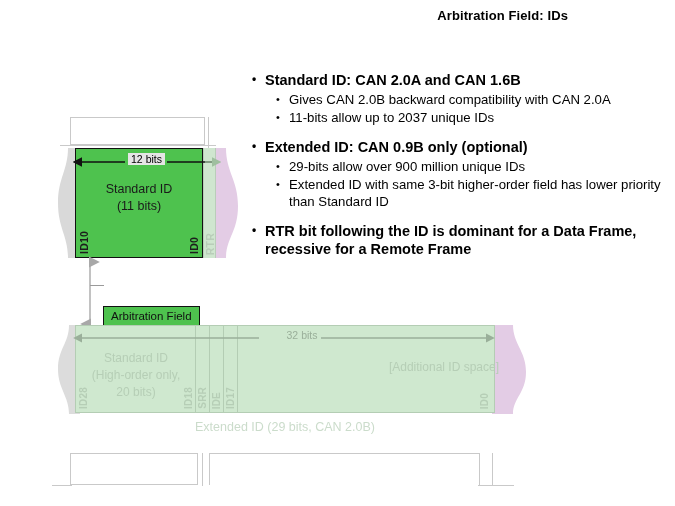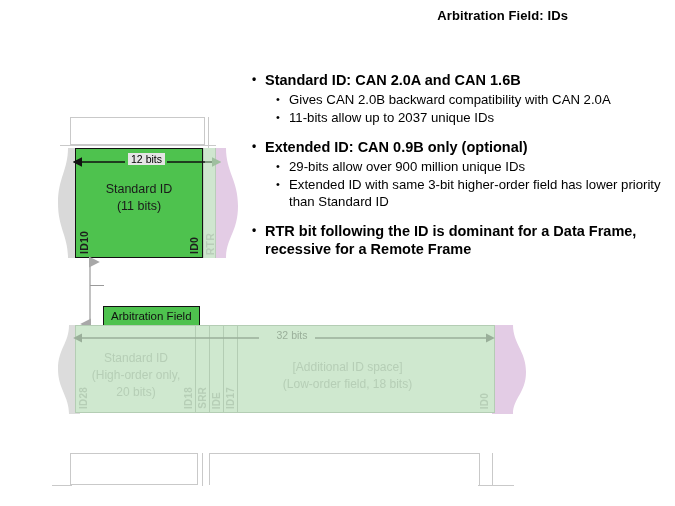--- a/index.html
+++ b/index.html
@@ -264,44 +264,44 @@
       <span class="vlabel" style="left:135px;bottom:3px;">IDE</span>
       <span class="vlabel" style="left:149px;bottom:3px;">ID17</span>
       <span class="vlabel" style="right:4px;bottom:3px;">ID0</span>
 
       <div class="ext-text" style="left:0px;top:24px;width:120px;">
         <div>Standard ID</div>
         <div>(High-order only,</div>
         <div>20 bits)</div>
       </div>
 
-      <div class="ext-text" style="left:144px;top:33px;width:255px;">
+      <div class="ext-text" style="left:168px;top:33px;width:255px;text-align:right;">
         <div>[Additional ID space]</div>
-        <div>(Low-order field, 18 bits)</div>
       </div>
     </div>
 
     <div class="dim-bot">
       <svg width="410" height="14" viewBox="0 0 410 14">
         <defs>
           <marker id="bhL" markerWidth="7" markerHeight="7" refX="6" refY="3.5" orient="auto">
             <path d="M7,0 L0,3.5 L7,7 Z" fill="#9aaf9a"></path>
           </marker>
           <marker id="bhR" markerWidth="7" markerHeight="7" refX="1" refY="3.5" orient="auto">
             <path d="M0,0 L7,3.5 L0,7 Z" fill="#9aaf9a"></path>
           </marker>
         </defs>
         <line x1="2" y1="7" x2="180" y2="7" stroke="#9aaf9a" stroke-width="1.3" marker-start="url(#bhL)"></line>
         <line x1="236" y1="7" x2="408" y2="7" stroke="#9aaf9a" stroke-width="1.3" marker-end="url(#bhR)"></line>
       </svg>
-      <div style="position:absolute;left:8px;top:-2px;width:410px;text-align:center;font-size:10.5px;">
+      <div style="position:absolute;left:18px;top:-2px;width:410px;text-align:center;font-size:10.5px;">
         <span style="background:#cfe8cf;padding:0 4px;color:#9aaf9a;">32 bits</span>
       </div>
     </div>
 
+    <div class="ext-caption">Extended ID (29 bits, CAN 2.0B)</div>
 
     <div class="frame-bot">
       <div class="fb-r1"></div>
       <div class="fb-r2"></div>
       <div class="fb-t1"></div>
       <div class="fb-t2"></div>
       <div class="fb-base-l"></div>
       <div class="fb-base-m"></div>
       <div class="fb-base-r"></div>
     </div>

